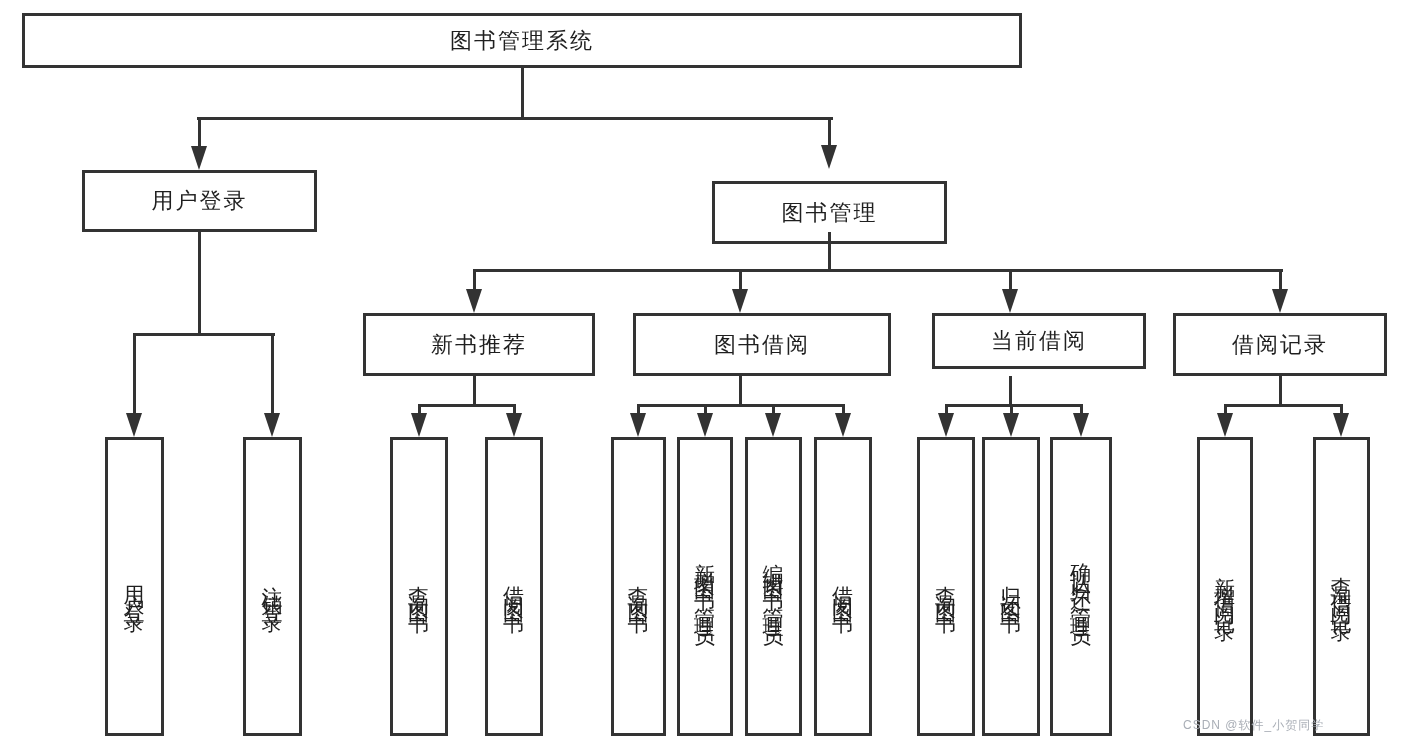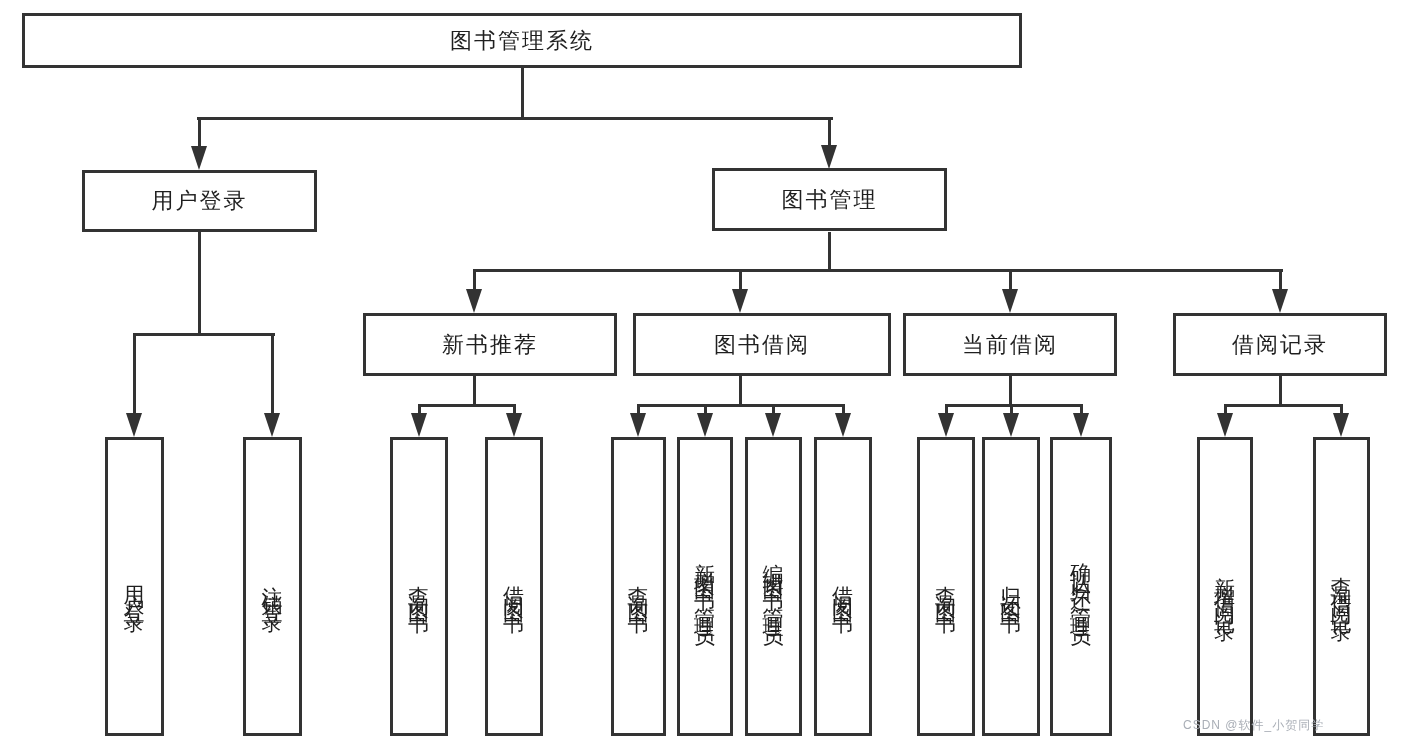--- a/index.html
+++ b/index.html
@@ -69,21 +69,21 @@
   <div class="vl" style="left:521px;top:68px;height:50px;"></div>
   <div class="hl" style="left:197px;top:117px;width:636px;"></div>
   <div class="vl" style="left:198px;top:117px;height:31px;"></div>
   <div class="ah" style="left:191px;top:146px;"></div>
   <div class="vl" style="left:828px;top:117px;height:30px;"></div>
   <div class="ah" style="left:821px;top:145px;"></div>
 
   <div class="box" style="left:82px;top:170px;width:235px;height:62px;">
     <span class="hlabel">用户登录</span>
   </div>
-  <div class="box" style="left:712px;top:168px;width:235px;height:63px;">
+  <div class="box" style="left:712px;top:181px;width:235px;height:63px;">
     <span class="hlabel">图书管理</span>
   </div>
 
   <div class="vl" style="left:198px;top:232px;height:104px;"></div>
   <div class="hl" style="left:133px;top:333px;width:142px;"></div>
   <div class="vl" style="left:133px;top:333px;height:82px;"></div>
   <div class="ah" style="left:126px;top:413px;"></div>
   <div class="vl" style="left:271px;top:333px;height:82px;"></div>
   <div class="ah" style="left:264px;top:413px;"></div>
 
@@ -91,27 +91,27 @@
   <div class="hl" style="left:473px;top:269px;width:810px;"></div>
   <div class="vl" style="left:473px;top:269px;height:22px;"></div>
   <div class="ah" style="left:465.5px;top:289px;"></div>
   <div class="vl" style="left:739px;top:269px;height:22px;"></div>
   <div class="ah" style="left:731.5px;top:289px;"></div>
   <div class="vl" style="left:1009px;top:269px;height:22px;"></div>
   <div class="ah" style="left:1001.5px;top:289px;"></div>
   <div class="vl" style="left:1279px;top:269px;height:22px;"></div>
   <div class="ah" style="left:1271.5px;top:289px;"></div>
 
-  <div class="box" style="left:363px;top:313px;width:254px;height:63px;">
+  <div class="box" style="left:363px;top:313px;width:232px;height:63px;">
     <span class="hlabel">新书推荐</span>
   </div>
   <div class="box" style="left:633px;top:313px;width:258px;height:63px;">
     <span class="hlabel">图书借阅</span>
   </div>
-  <div class="box" style="left:903px;top:313px;width:214px;height:63px;">
+  <div class="box" style="left:932px;top:313px;width:214px;height:56px;">
     <span class="hlabel">当前借阅</span>
   </div>
   <div class="box" style="left:1173px;top:313px;width:214px;height:63px;">
     <span class="hlabel">借阅记录</span>
   </div>
 
   <div class="vl" style="left:472.5px;top:376px;height:30px;"></div>
   <div class="hl" style="left:417.5px;top:404px;width:98px;"></div>
   <div class="vl" style="left:417.5px;top:404px;height:11px;"></div>
   <div class="ah" style="left:410.5px;top:413px;"></div>

